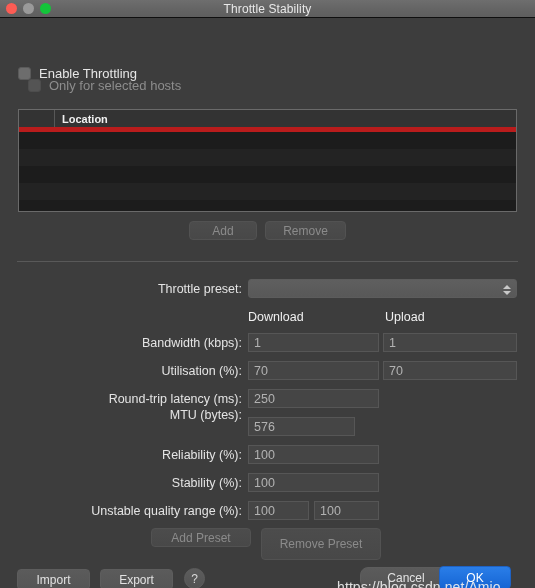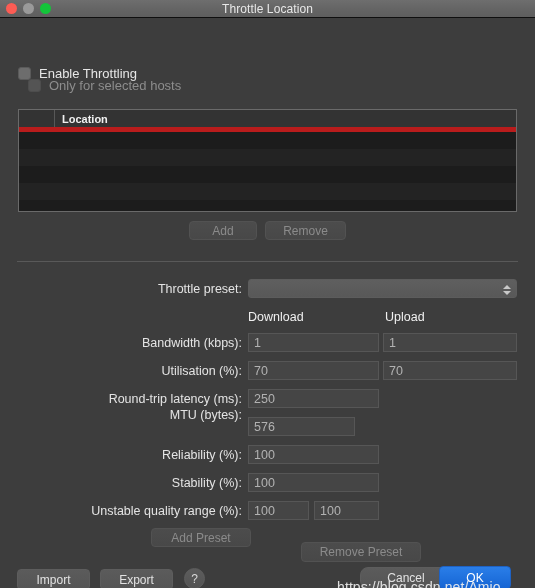--- a/index.html
+++ b/index.html
@@ -228,22 +228,22 @@
   .stepper .up   { border-bottom: 4px solid #c9c9c9; }
   .stepper .down { border-top: 4px solid #c9c9c9; }
 
   .btn.addpreset {
     position: absolute;
     left: 151px; top: 510px;
     width: 100px; height: 19px;
   }
   .btn.removepreset {
     position: absolute;
-    left: 261px; top: 524px;
-    width: 120px; height: 20px; margin-left: 40px;
+    left: 261px; top: 510px;
+    width: 120px; height: 32px;
   }
   .btn.import {
     position: absolute;
     left: 17px; top: 551px;
     width: 73px; height: 21px;
   }
   .btn.export {
     position: absolute;
     left: 100px; top: 551px;
     width: 73px; height: 21px;
@@ -294,21 +294,21 @@
 <body>
 
 <div class="window">
 
   <div class="titlebar">
     <div class="traffic">
       <div class="light red"></div>
       <div class="light yellow"></div>
       <div class="light green"></div>
     </div>
-    <div class="title-text">Throttle Location</div>
+    <div class="title-text">Throttle Stability</div>
   </div>
 
   <div class="content">
 
     <div class="chk-row enable">
       <div class="checkbox"></div>
       <div class="chk-label">Enable Throttling</div>
     </div>
     <div class="chk-row hosts">
       <div class="checkbox"></div>

